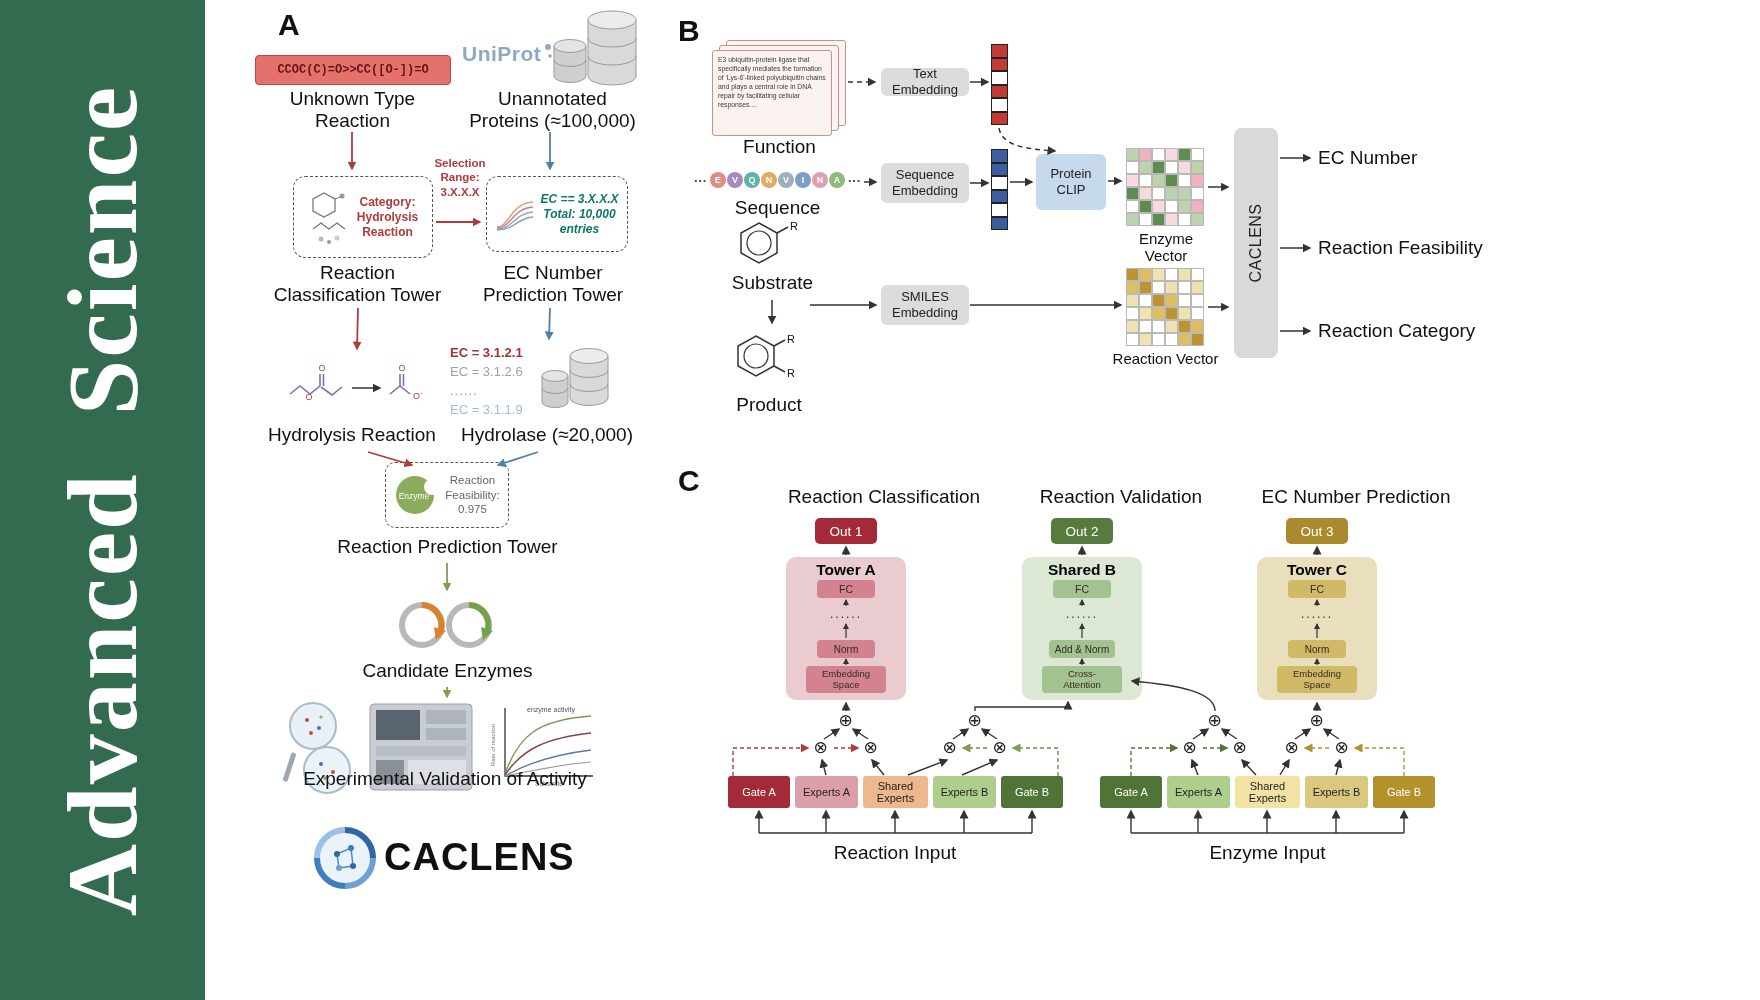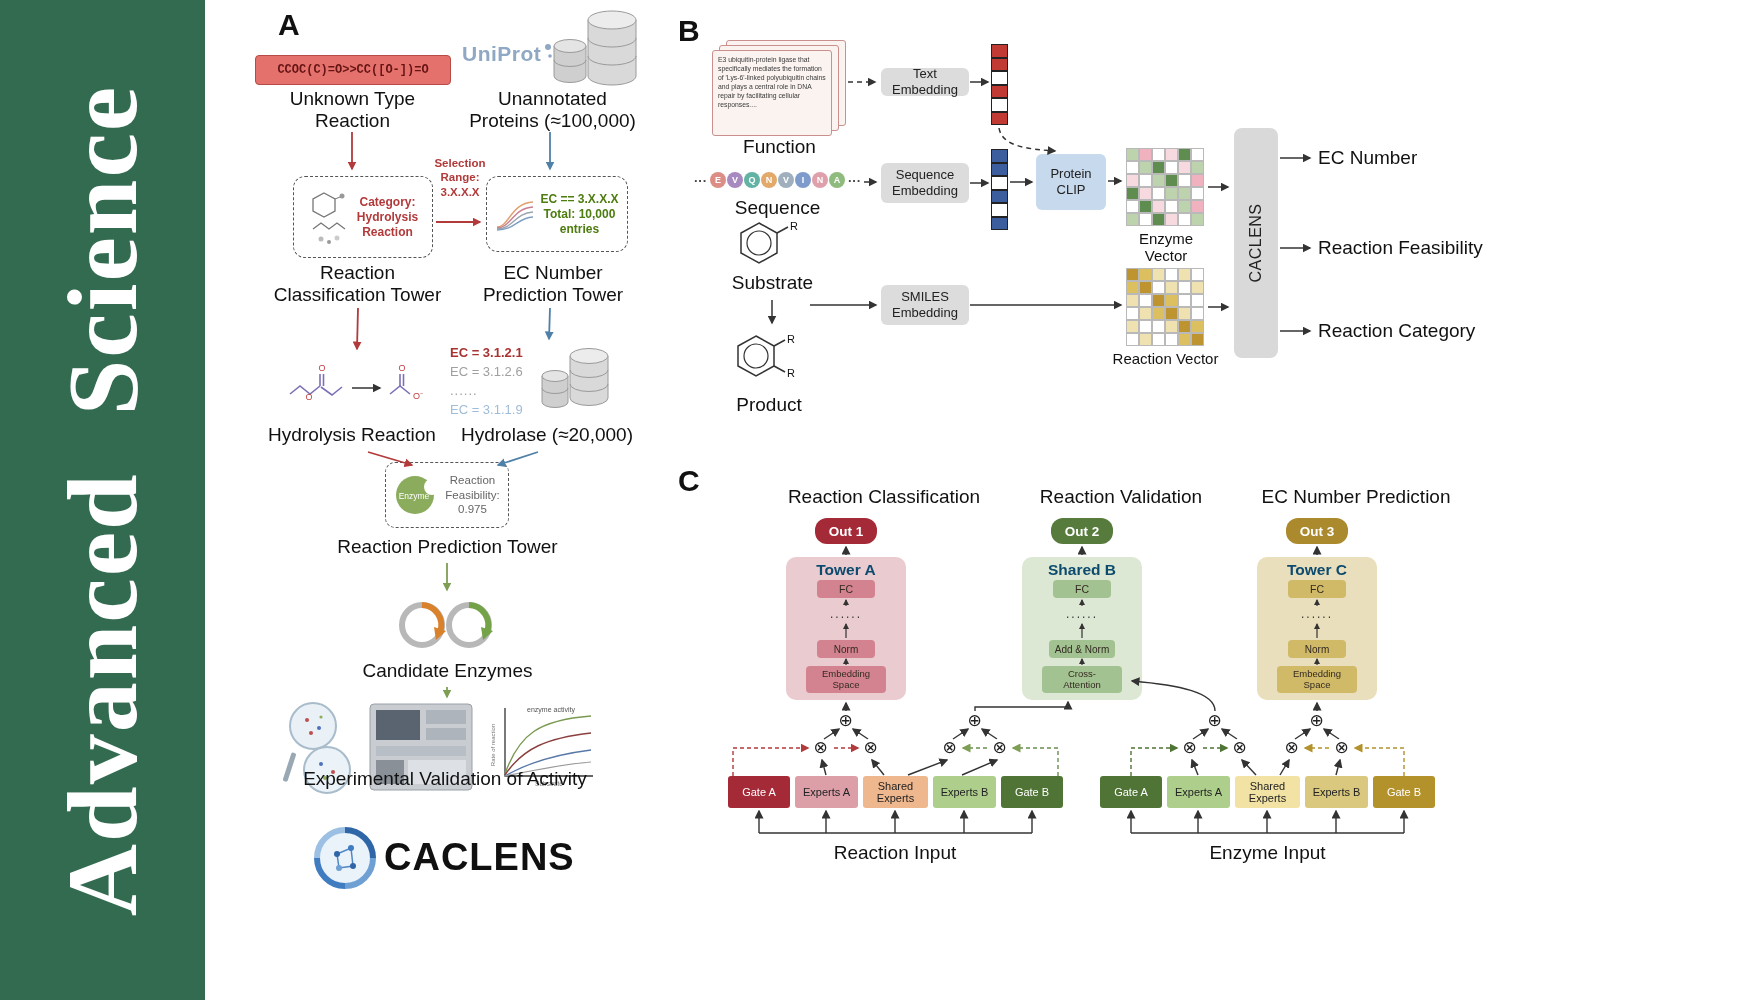--- a/index.html
+++ b/index.html
@@ -13,21 +13,21 @@
   
   .sidebar { position:absolute; left:0; top:0; width:205px; height:1000px; background:#336B51; display:flex; align-items:center; justify-content:center; z-index:10; }
   .journal-name { transform:rotate(-90deg); white-space:nowrap; font-family:"Liberation Serif", serif; font-weight:700; font-size:100px; letter-spacing:2px; word-spacing:30px; color:#fff; }
 
   .wires { position:absolute; left:0; top:0; width:1760px; height:1000px; z-index:4; pointer-events:none; }
 
   
   .smiles-box { position:absolute; left:255px; top:55px; width:196px; height:30px; background:#E4716C; border:1px solid #B84A46; border-radius:4px; display:flex; align-items:center; justify-content:center; font-family:"Liberation Mono", monospace; font-size:12px; font-weight:bold; color:#651414; z-index:2; }
   .dashed-box { position:absolute; border:1.7px dashed #555; border-radius:12px; background:#fff; display:flex; align-items:center; justify-content:center; gap:5px; padding:4px; z-index:2; }
   .red-note { color:#B23A3A; font-size:12px; font-weight:bold; white-space:pre-line; text-align:center; line-height:1.25; }
-  .blue-note { color:#4d7c0f; font-size:12px; font-weight:bold; white-space:pre-line; text-align:center; line-height:1.25; }
+  .blue-note { color:#0f766e; font-size:12px; font-weight:bold; white-space:pre-line; text-align:center; line-height:1.25;font-style:italic; }
   .sel-note { position:absolute; left:428px; top:156px; width:64px; color:#B23A3A; font-size:11.5px; font-weight:bold; white-space:pre-line; text-align:center; line-height:1.25; z-index:2; }
   .uniprot-word { font-size:21px; font-weight:bold; color:#8FA8C4; letter-spacing:0.5px; }
   .ec-line { font-size:13px; line-height:1.45; text-align:left; }
   .ec-0 { color:#A83232; font-weight:bold; }
   .ec-1 { color:#A0A0A0; }
   .ec-2 { color:#A0A0A0; letter-spacing:1px; }
   .ec-3 { color:#9FBCD8; }
   .feas-note { color:#666; font-size:11.5px; white-space:pre-line; text-align:center; line-height:1.3; }
   .wordmark { position:absolute; left:384px; top:836px; font-size:38px; font-weight:800; letter-spacing:1px; color:#101010; z-index:2; }
 
@@ -44,25 +44,25 @@
   .grid-row { display:flex; }
   .grid-cell { border:0.5px solid #b9b9b9; }
   .mat .grid-cell { width:13px; height:13px; }
   .vec .grid-cell { width:17px; height:13.5px; border:1px solid #222; }
   .vbar { position:absolute; left:1234px; top:128px; width:44px; height:230px; background:#D9D9D9; border-radius:8px; display:flex; align-items:center; justify-content:center; z-index:2; }
   .vbar span { transform:rotate(-90deg); white-space:nowrap; font-size:16px; letter-spacing:0.5px; color:#222; }
   .outlab { position:absolute; font-size:19px; color:#111; z-index:2; }
 
   
   .ctitle { position:absolute; top:486px; font-size:19px; text-align:center; z-index:2;margin-left:39px; }
-  .outbox { position:absolute; top:518px; width:62px; height:26px; border-radius:12px; color:#fff; font-weight:bold; font-size:13.5px; display:flex; align-items:center; justify-content:center; z-index:2; }
+  .outbox { position:absolute; top:518px; width:62px; height:26px; border-radius:5px; color:#fff; font-weight:normal; font-size:13.5px; display:flex; align-items:center; justify-content:center; z-index:2; }
   .out1 { left:815px; background:#A42A38; } .out2 { left:1051px; background:#567B3C; } .out3 { left:1286px; background:#AA8A2C; }
   .tower { position:absolute; top:557px; width:120px; height:143px; border-radius:10px; z-index:2; }
   .tower-a { left:786px; background:#EACBD0; } .tower-b { left:1022px; background:#DCE8D3; } .tower-c { left:1257px; background:#EADFBC; }
-  .tower-title { position:absolute; top:4px; width:100%; text-align:center; font-size:15.5px; font-weight:bold; color:#0c4a6e; }
+  .tower-title { position:absolute; top:4px; width:100%; text-align:center; font-size:15.5px; font-weight:bold; color:#000000; }
   .tblock { position:absolute; left:50%; transform:translateX(-50%); display:flex; align-items:center; justify-content:center; text-align:center; border-radius:4px; white-space:pre-line; color:#332a22; }
   .tower-a .tblock { background:#D2838F; } .tower-b .tblock { background:#A3C291; } .tower-c .tblock { background:#D0B967; }
   .tb-fc { top:23px; width:58px; height:18px; font-size:10.5px; }
   .tb-dots { position:absolute; top:50px; width:100%; text-align:center; font-size:12px; letter-spacing:2px; color:#333; }
   .tb-norm { top:83px; width:58px; height:18px; font-size:10px; }
   .tower-b .tb-norm { width:66px; }
   .tb-base { top:109px; width:80px; height:27px; font-size:9.5px; line-height:1.12; }
   .opc { position:absolute; width:17px; height:17px; border-radius:50%; background:#fff; display:flex; align-items:center; justify-content:center; font-size:17px; line-height:1; color:#222; z-index:5; font-family:"DejaVu Sans", sans-serif; }
   .moe { position:absolute; top:776px; height:32px; display:flex; align-items:center; justify-content:center; text-align:center; font-size:11px; line-height:1.12; white-space:pre-line; border-radius:3px; color:#222; z-index:2; }
   .m-dred { background:#A42A38; color:#fff; } .m-pink { background:#DC9FA8; } .m-orange { background:#EFB78D; }

